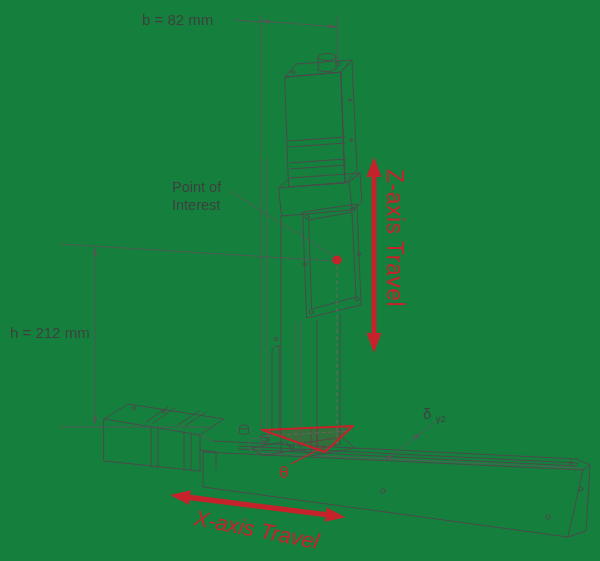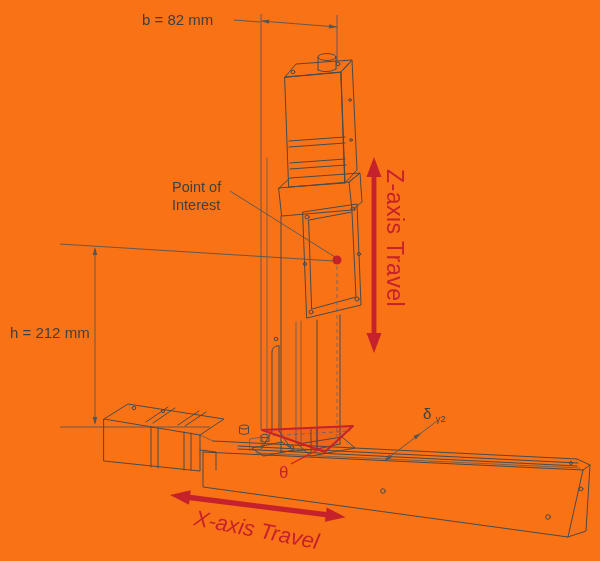--- a/index.html
+++ b/index.html
@@ -1,16 +1,16 @@
 <!DOCTYPE html>
 <html><head>
 <meta charset="utf-8">
 <style>
   html,body{margin:0;padding:0;background:#ffffff;}
-  .stage{position:relative;width:600px;height:561px;background:#f97316;overflow:hidden;
+  .stage{position:relative;width:600px;height:561px;background:#15803d;overflow:hidden;
          font-family:"Liberation Sans", sans-serif;}
   svg{position:absolute;inset:0;}
   .art{stroke:#4a4a4a;stroke-width:1;fill:none;stroke-linejoin:round;stroke-linecap:round;}
   .art-thin{stroke:#5a5a5a;stroke-width:0.8;fill:none;}
   .dim{stroke:#555555;stroke-width:0.9;fill:none;}
   .dimfill{fill:#555555;stroke:none;}
   .dashline{stroke:#6a6a6a;stroke-width:0.9;fill:none;stroke-dasharray:4 3;}
   .gtext{fill:#3f3f3f;font-size:15px;}
   .gtext-s{fill:#3f3f3f;font-size:14.5px;}
   .redline{stroke:#c5222b;stroke-width:1.2;fill:none;}

